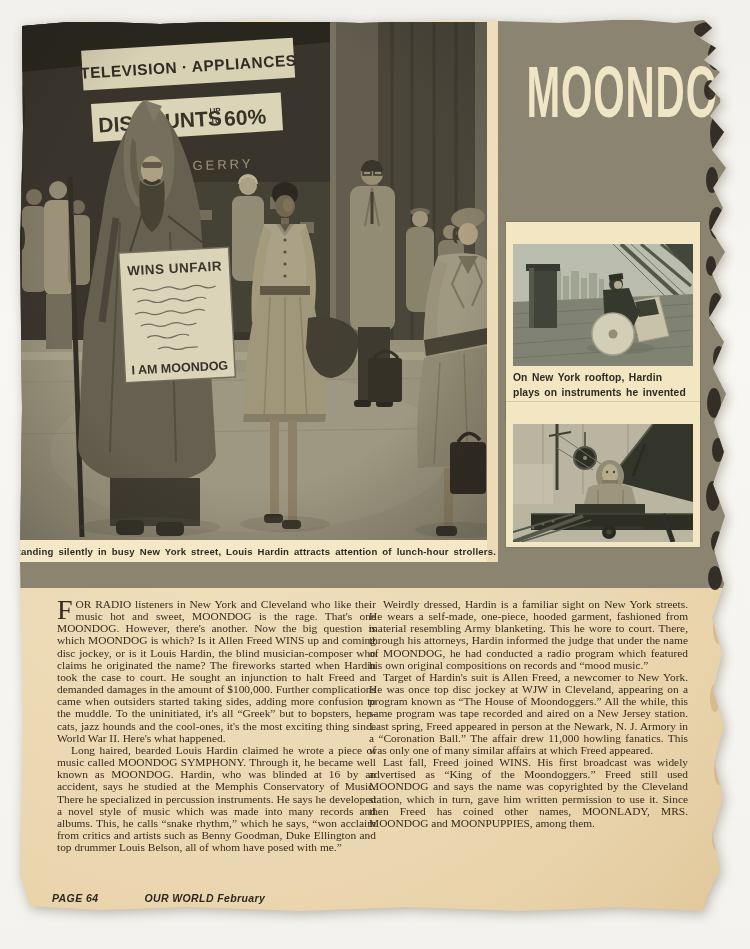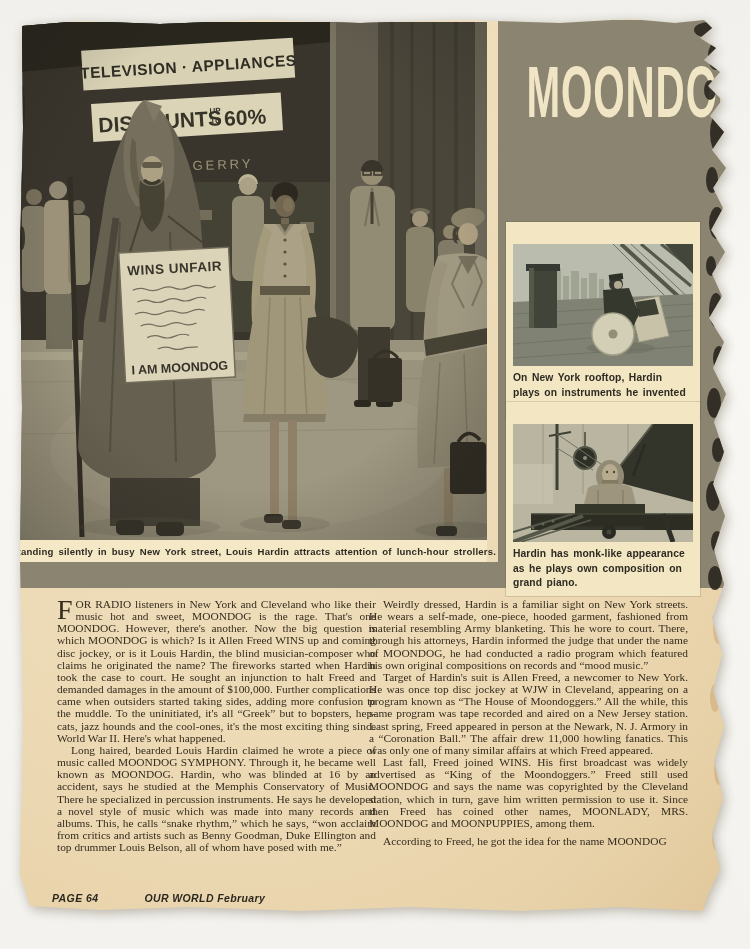--- a/index.html
+++ b/index.html
@@ -350,32 +350,30 @@
         <line x1="0" y1="108" x2="60" y2="90" stroke-width="2"></line>
         <line x1="8" y1="118" x2="78" y2="96" stroke-width="1.5"></line>
       </g>
       <g fill="#5c5f50">
             <circle cx="20" cy="104" r="1.5"></circle>
             <circle cx="30" cy="100" r="1.5"></circle>
             <circle cx="40" cy="97" r="1.5"></circle>
           </g>
       <rect width="180" height="118" fill="#dccfa8" opacity=".06"></rect>
     </svg>
-    <div class="side-caption">Hardin has monk-like appearance as he plays own composition on grand piano.</div>
   </div>
 
   <div class="col col-left">
     <p><span class="dropcap">F</span><span>OR RADIO listeners in New York and Cleveland who like their music hot and sweet, MOONDOG is the rage. That's one MOONDOG. However, there's another. Now the big question is which MOONDOG is which? Is it Allen Freed WINS up and coming disc jockey, or is it Louis Hardin, the blind musician-composer who claims he originated the name? The fireworks started when Hardin took the case to court. He sought an injunction to halt Freed and demanded damages in the amount of $100,000. Further complications came when outsiders started taking sides, adding more confusion to the muddle. To the uninitiated, it's all “Greek” but to bopsters, hep-cats, jazz hounds and the cool-ones, it's the most exciting thing since World War II. Here's what happened.</span></p>
     <p class="indent">Long haired, bearded Louis Hardin claimed he wrote a piece of music called MOONDOG SYMPHONY. Through it, he became well known as MOONDOG. Hardin, who was blinded at 16 by an accident, says he studied at the Memphis Conservatory of Music. There he specialized in percussion instruments. He says he developed a novel style of music which was made into many records and albums. This, he calls “snake rhythm,” which he says, “won acclaim from critics and artists such as Benny Goodman, Duke Ellington and top drummer Louis Belson, all of whom have posed with me.”</p>
   </div>
   <div class="col col-right">
     <p class="indent">Weirdly dressed, Hardin is a familiar sight on New York streets. He wears a self-made, one-piece, hooded garment, fashioned from material resembling Army blanketing. This he wore to court. There, through his attorneys, Hardin informed the judge that under the name of MOONDOG, he had conducted a radio program which featured his own original compositions on records and “mood music.”</p>
     <p class="indent">Target of Hardin's suit is Allen Freed, a newcomer to New York. He was once top disc jockey at WJW in Cleveland, appearing on a program known as “The House of Moondoggers.” All the while, this same program was tape recorded and aired on a New Jersey station. Last spring, Freed appeared in person at the Newark, N. J. Armory in a “Coronation Ball.” The affair drew 11,000 howling fanatics. This was only one of many similar affairs at which Freed appeared.</p>
     <p class="indent">Last fall, Freed joined WINS. His first broadcast was widely advertised as “King of the Moondoggers.” Freed still used MOONDOG and says the name was copyrighted by the Cleveland station, which in turn, gave him written permission to use it. Since then Freed has coined other names, MOONLADY, MRS. MOONDOG and MOONPUPPIES, among them.</p>
-    <p class="indent gap-top">According to Freed, he got the idea for the name MOONDOG</p>
   </div>
 
   <div class="footer">
     <span>PAGE 64</span>
     <span>OUR WORLD February</span>
   </div>
 
   <svg class="tear-right" viewBox="0 0 40 898">
     <g fill="#2c2921" opacity=".92">
       <ellipse cx="24" cy="12" rx="16" ry="8"></ellipse>

